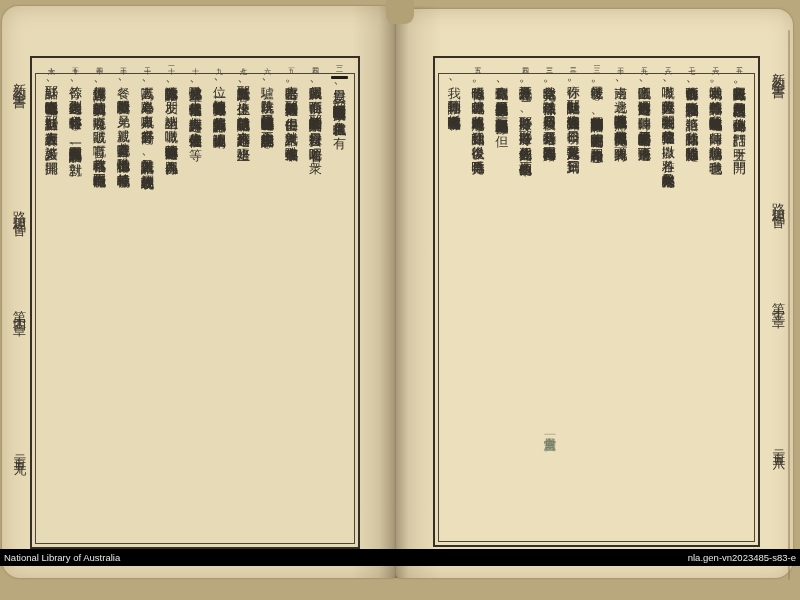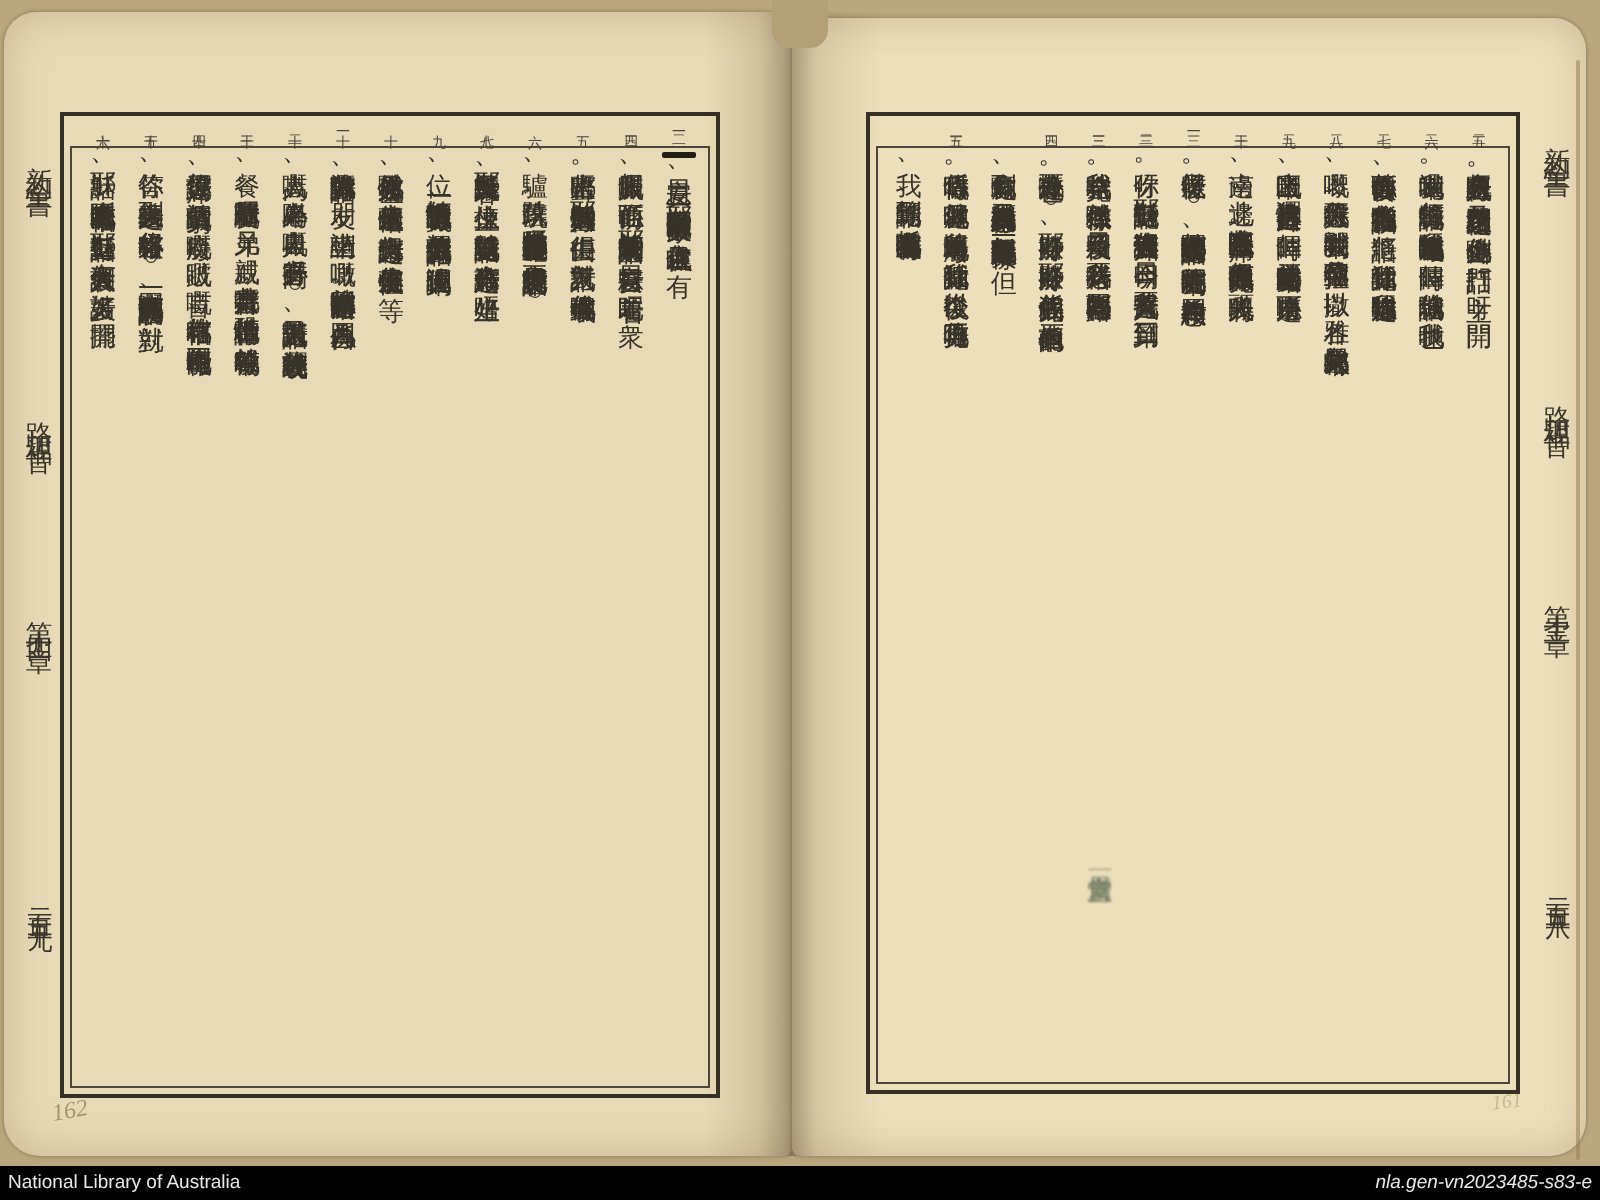--- a/index.html
+++ b/index.html
@@ -33,24 +33,24 @@
   .folio{font-size:12.5px;letter-spacing:2px;}
   
   .pencil{position:absolute;font-style:italic;color:#8d7d5c;font-size:12px;transform:rotate(-10deg);opacity:.75;}
   .pencil-r{left:746px;top:546px;font-size:10px;opacity:.4;transform:rotate(-6deg);}
   .pencil-l{left:26px;top:548px;}
   
   .showthrough{position:absolute;left:516px;top:428px;width:44px;height:118px;
     writing-mode:vertical-rl;text-orientation:upright;font-size:12.5px;line-height:1.7;
     color:rgba(104,116,94,.45);filter:blur(.6px);pointer-events:none;}
   
-  .footer{position:absolute;left:0;top:583px;width:800px;height:17px;background:#000;
+  .footer{position:absolute;left:0;top:549px;width:800px;height:17px;background:#000;
     font-family:"Liberation Sans","DejaVu Sans",sans-serif;color:#e8e8e8;font-size:9.5px;}
   .footer .fl{position:absolute;left:4px;top:3px;}
-  .footer .fr{position:absolute;right:4px;top:3px;font-style:italic;}
+  .footer .fr{position:absolute;right:4px;top:3px;}
 </style>
 </head>
 <body>
 
 <div class="leaf leaf-left"></div>
 <div class="leaf leaf-right"></div>
 <div class="gutter"></div>
 <div class="gutter-notch"></div>
 <div class="edge-line" style="left:788px;"></div>
 

